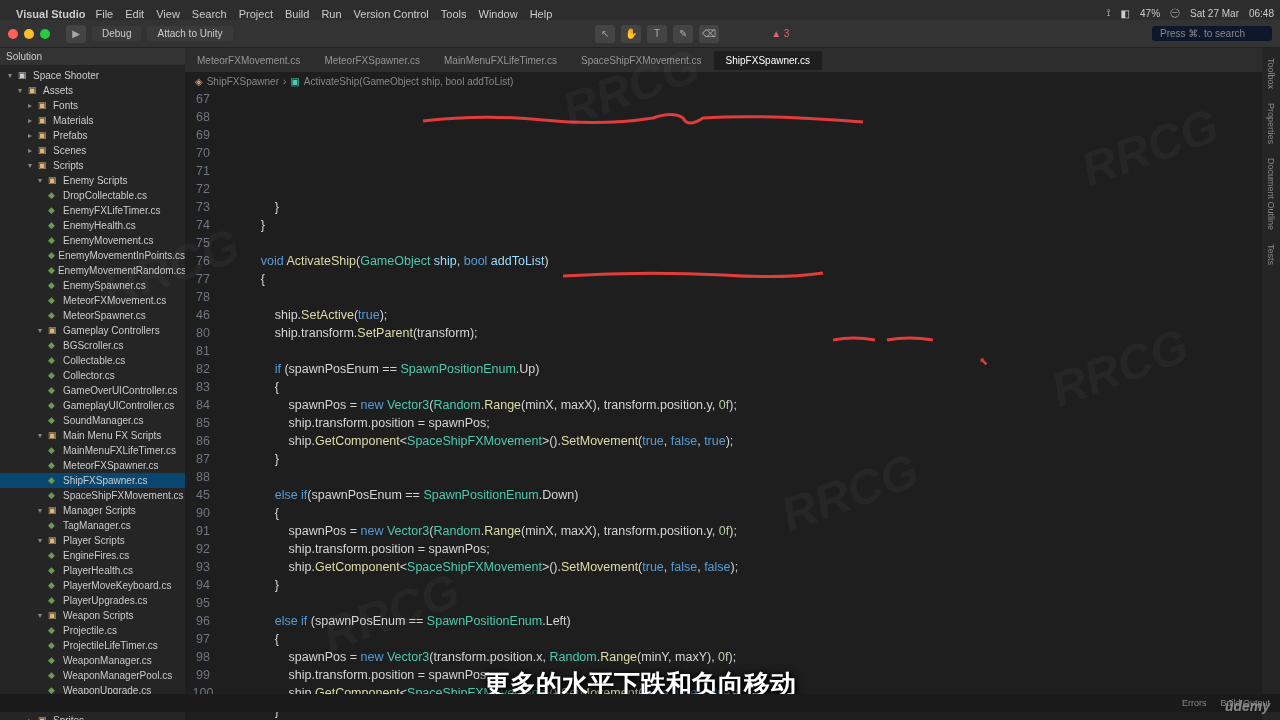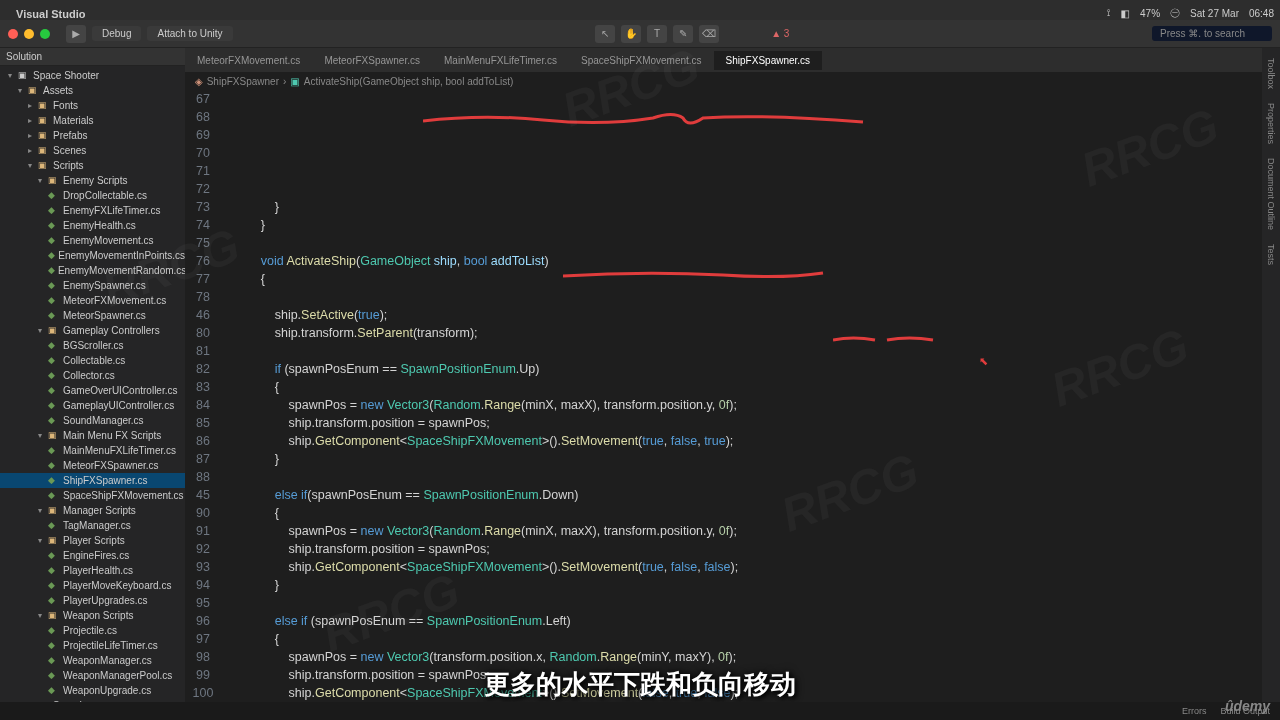--- a/index.html
+++ b/index.html
@@ -36,29 +36,30 @@
 .src{flex:1;white-space:pre;color:#d4d4d4;position:relative}
 .src .line{height:18px}
 .kw{color:#569cd6}.typ{color:#4ec9b0}.num{color:#b5cea8}.fn{color:#dcdcaa}.par{color:#9cdcfe}.bval{color:#569cd6}
 .rightpanel{width:18px;background:#252526;display:flex;flex-direction:column;align-items:center;padding-top:4px;gap:2px;color:#888;font-size:8px}
 .rightpanel .tab-v{writing-mode:vertical-rl;padding:6px 2px;font-size:9px}
 .annotation{position:absolute;pointer-events:none}
 .subtitle{position:absolute;bottom:18px;left:0;right:0;text-align:center;font-size:24px;color:#fff;font-weight:600;text-shadow:2px 2px 4px #000,0 0 8px #000}
 .subtitle .cn{font-size:26px;display:block}
 .watermark{position:absolute;color:rgba(200,200,200,0.05);font-size:48px;font-weight:bold;transform:rotate(-20deg);pointer-events:none;font-style:italic}
 .wm1{top:60px;left:560px}.wm2{top:120px;right:60px}.wm3{top:340px;right:90px}.wm4{bottom:80px;left:320px}.wm5{top:240px;left:100px}.wm6{bottom:200px;right:360px}
-.status{position:absolute;bottom:0;left:0;right:0;height:18px;background:#1a1a1a;font-size:9px;color:#888;display:flex;align-items:center;justify-content:flex-end;padding:0 10px;gap:14px}
+.status{position:absolute;bottom:8px;left:0;right:0;height:18px;background:#1a1a1a;font-size:9px;color:#888;display:flex;align-items:center;justify-content:flex-end;padding:0 10px;gap:14px}
 .udemy{position:absolute;bottom:6px;right:10px;font-size:14px;color:#888;font-style:italic;font-weight:600}
 </style>
 </head>
 <body>
 
 <div class="menubar">
   <span class="apple"></span>
   <span class="app">Visual Studio</span>
+  <span id="menu-items"><span class="mi">File</span><span class="mi">Edit</span><span class="mi">View</span><span class="mi">Search</span><span class="mi">Project</span><span class="mi">Build</span><span class="mi">Run</span><span class="mi">Version Control</span><span class="mi">Tools</span><span class="mi">Window</span><span class="mi">Help</span></span>
   <div class="right">
     <span>⟟</span>
     <span>◧</span>
     <span>47%</span>
     <span>㊀</span>
     <span>Sat 27 Mar</span>
     <span>06:48</span>
   </div>
 </div>
 

